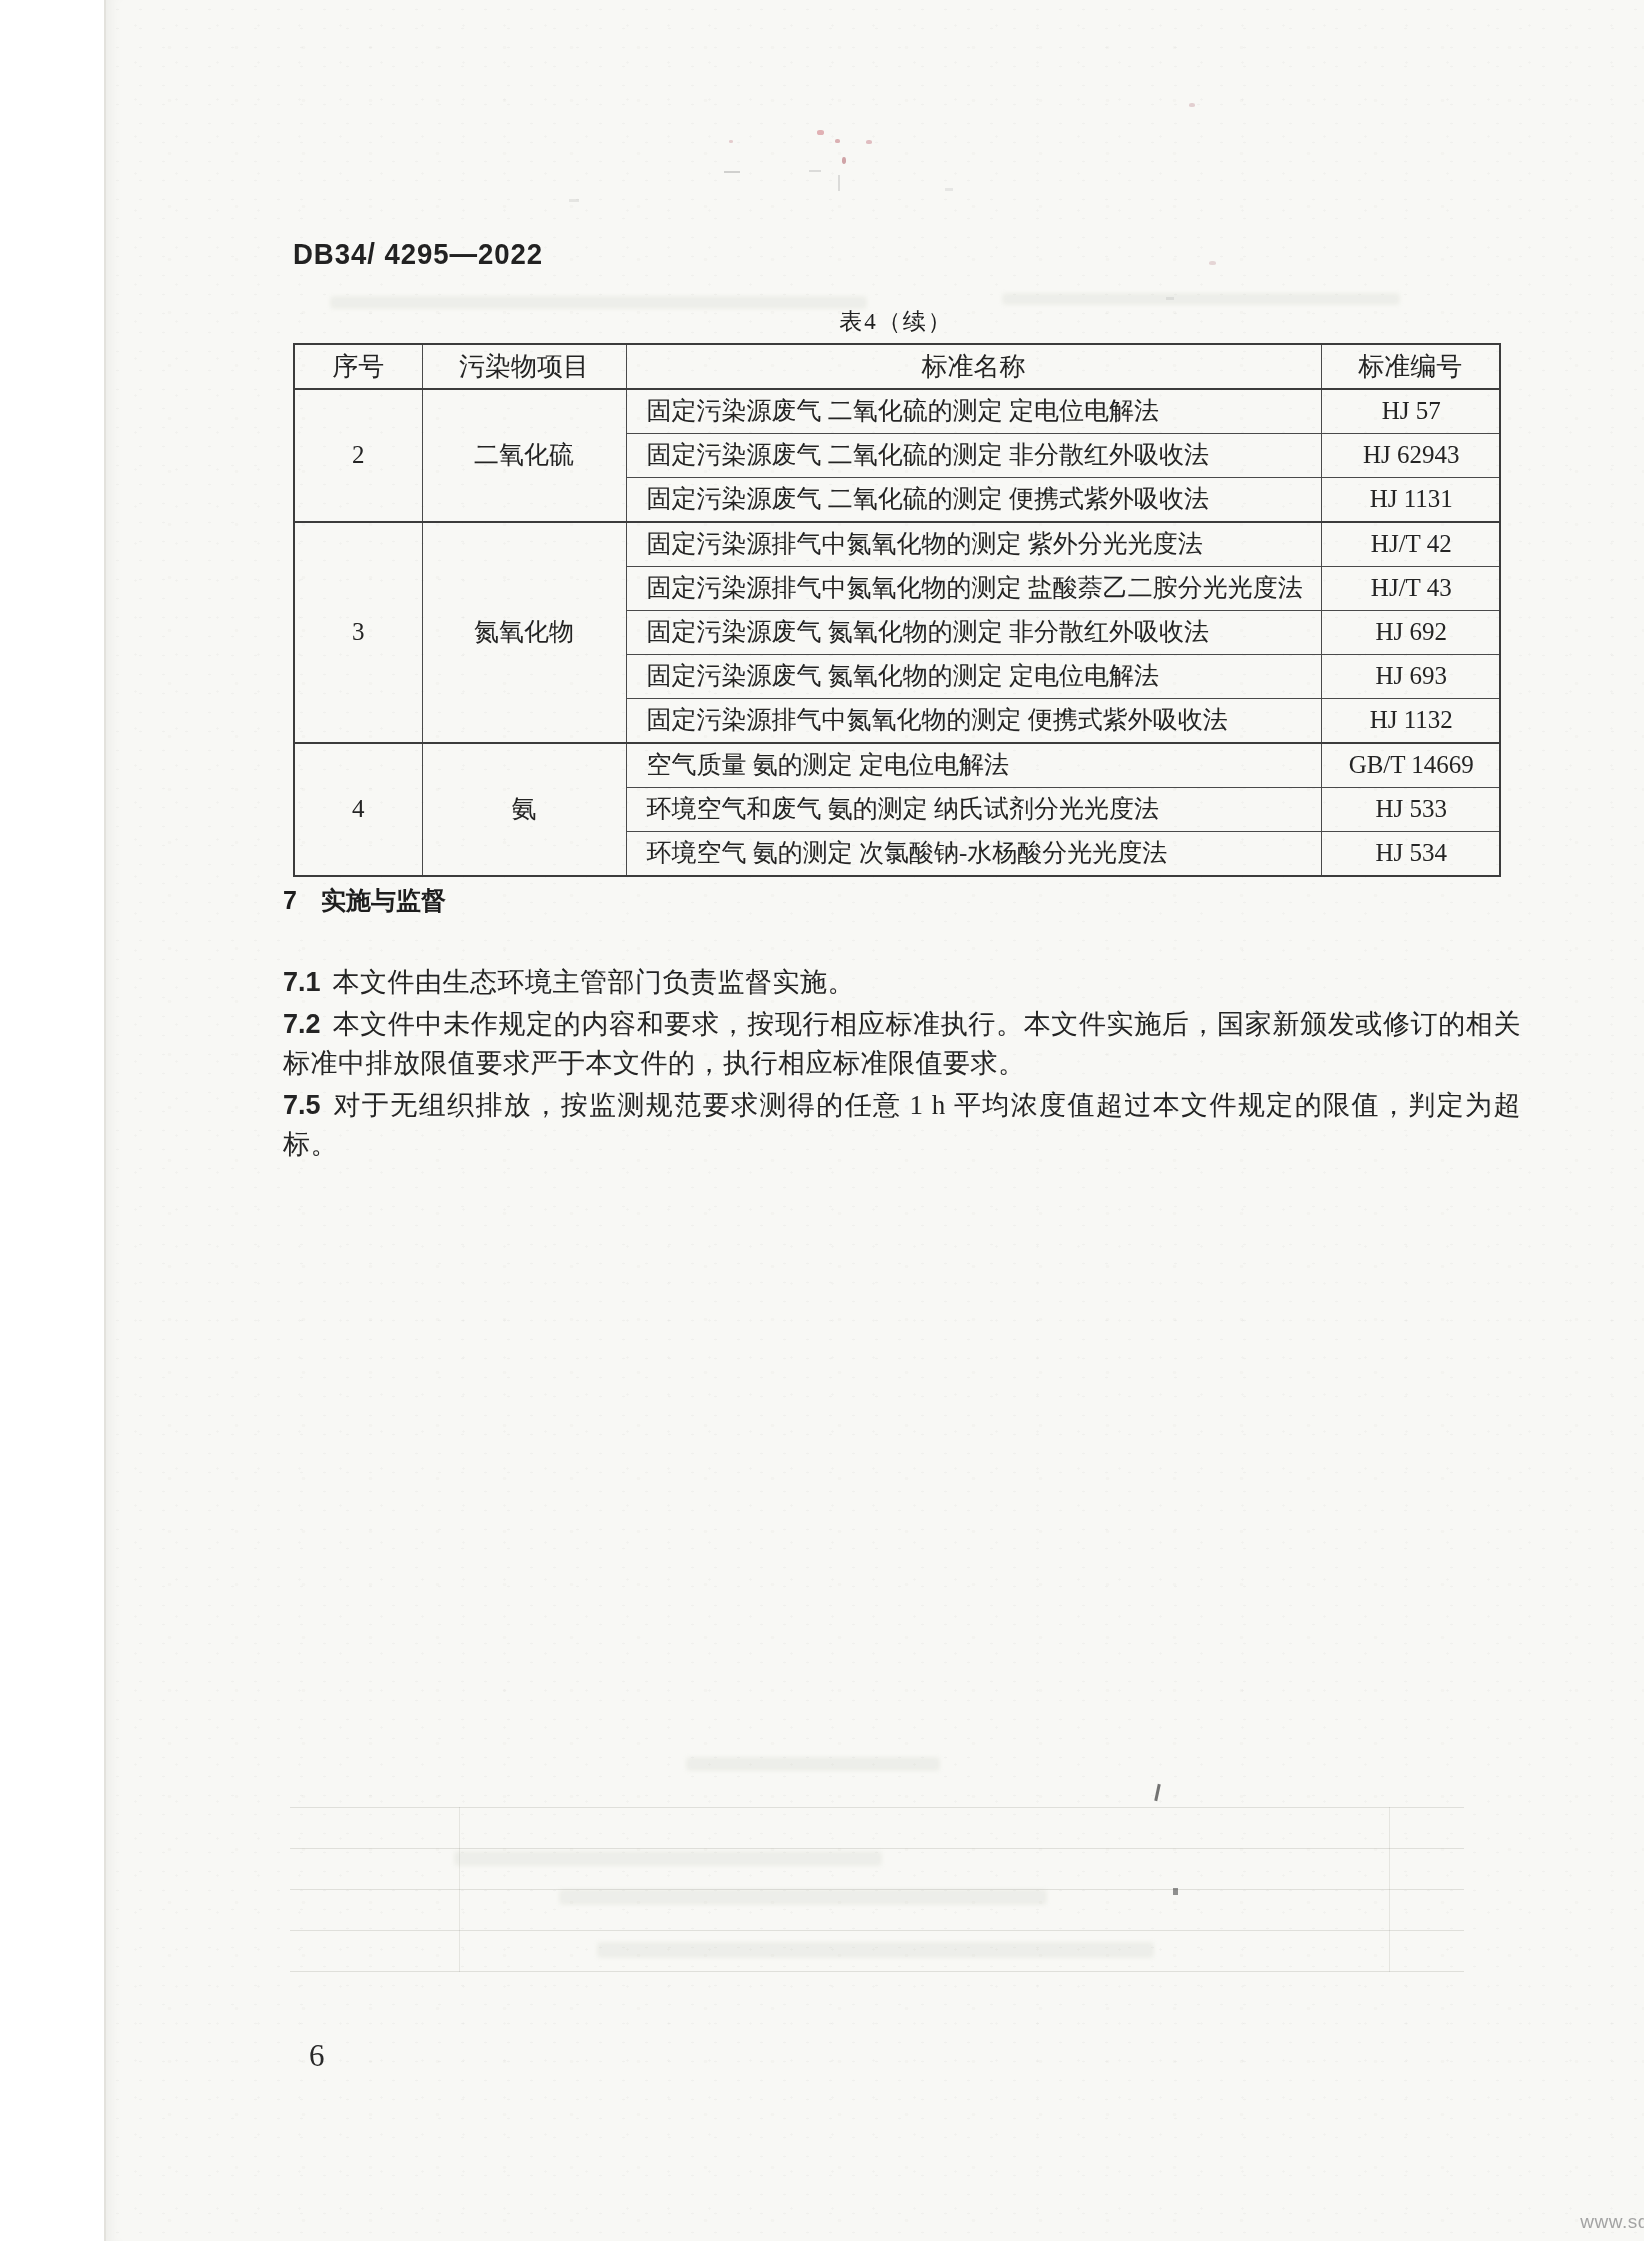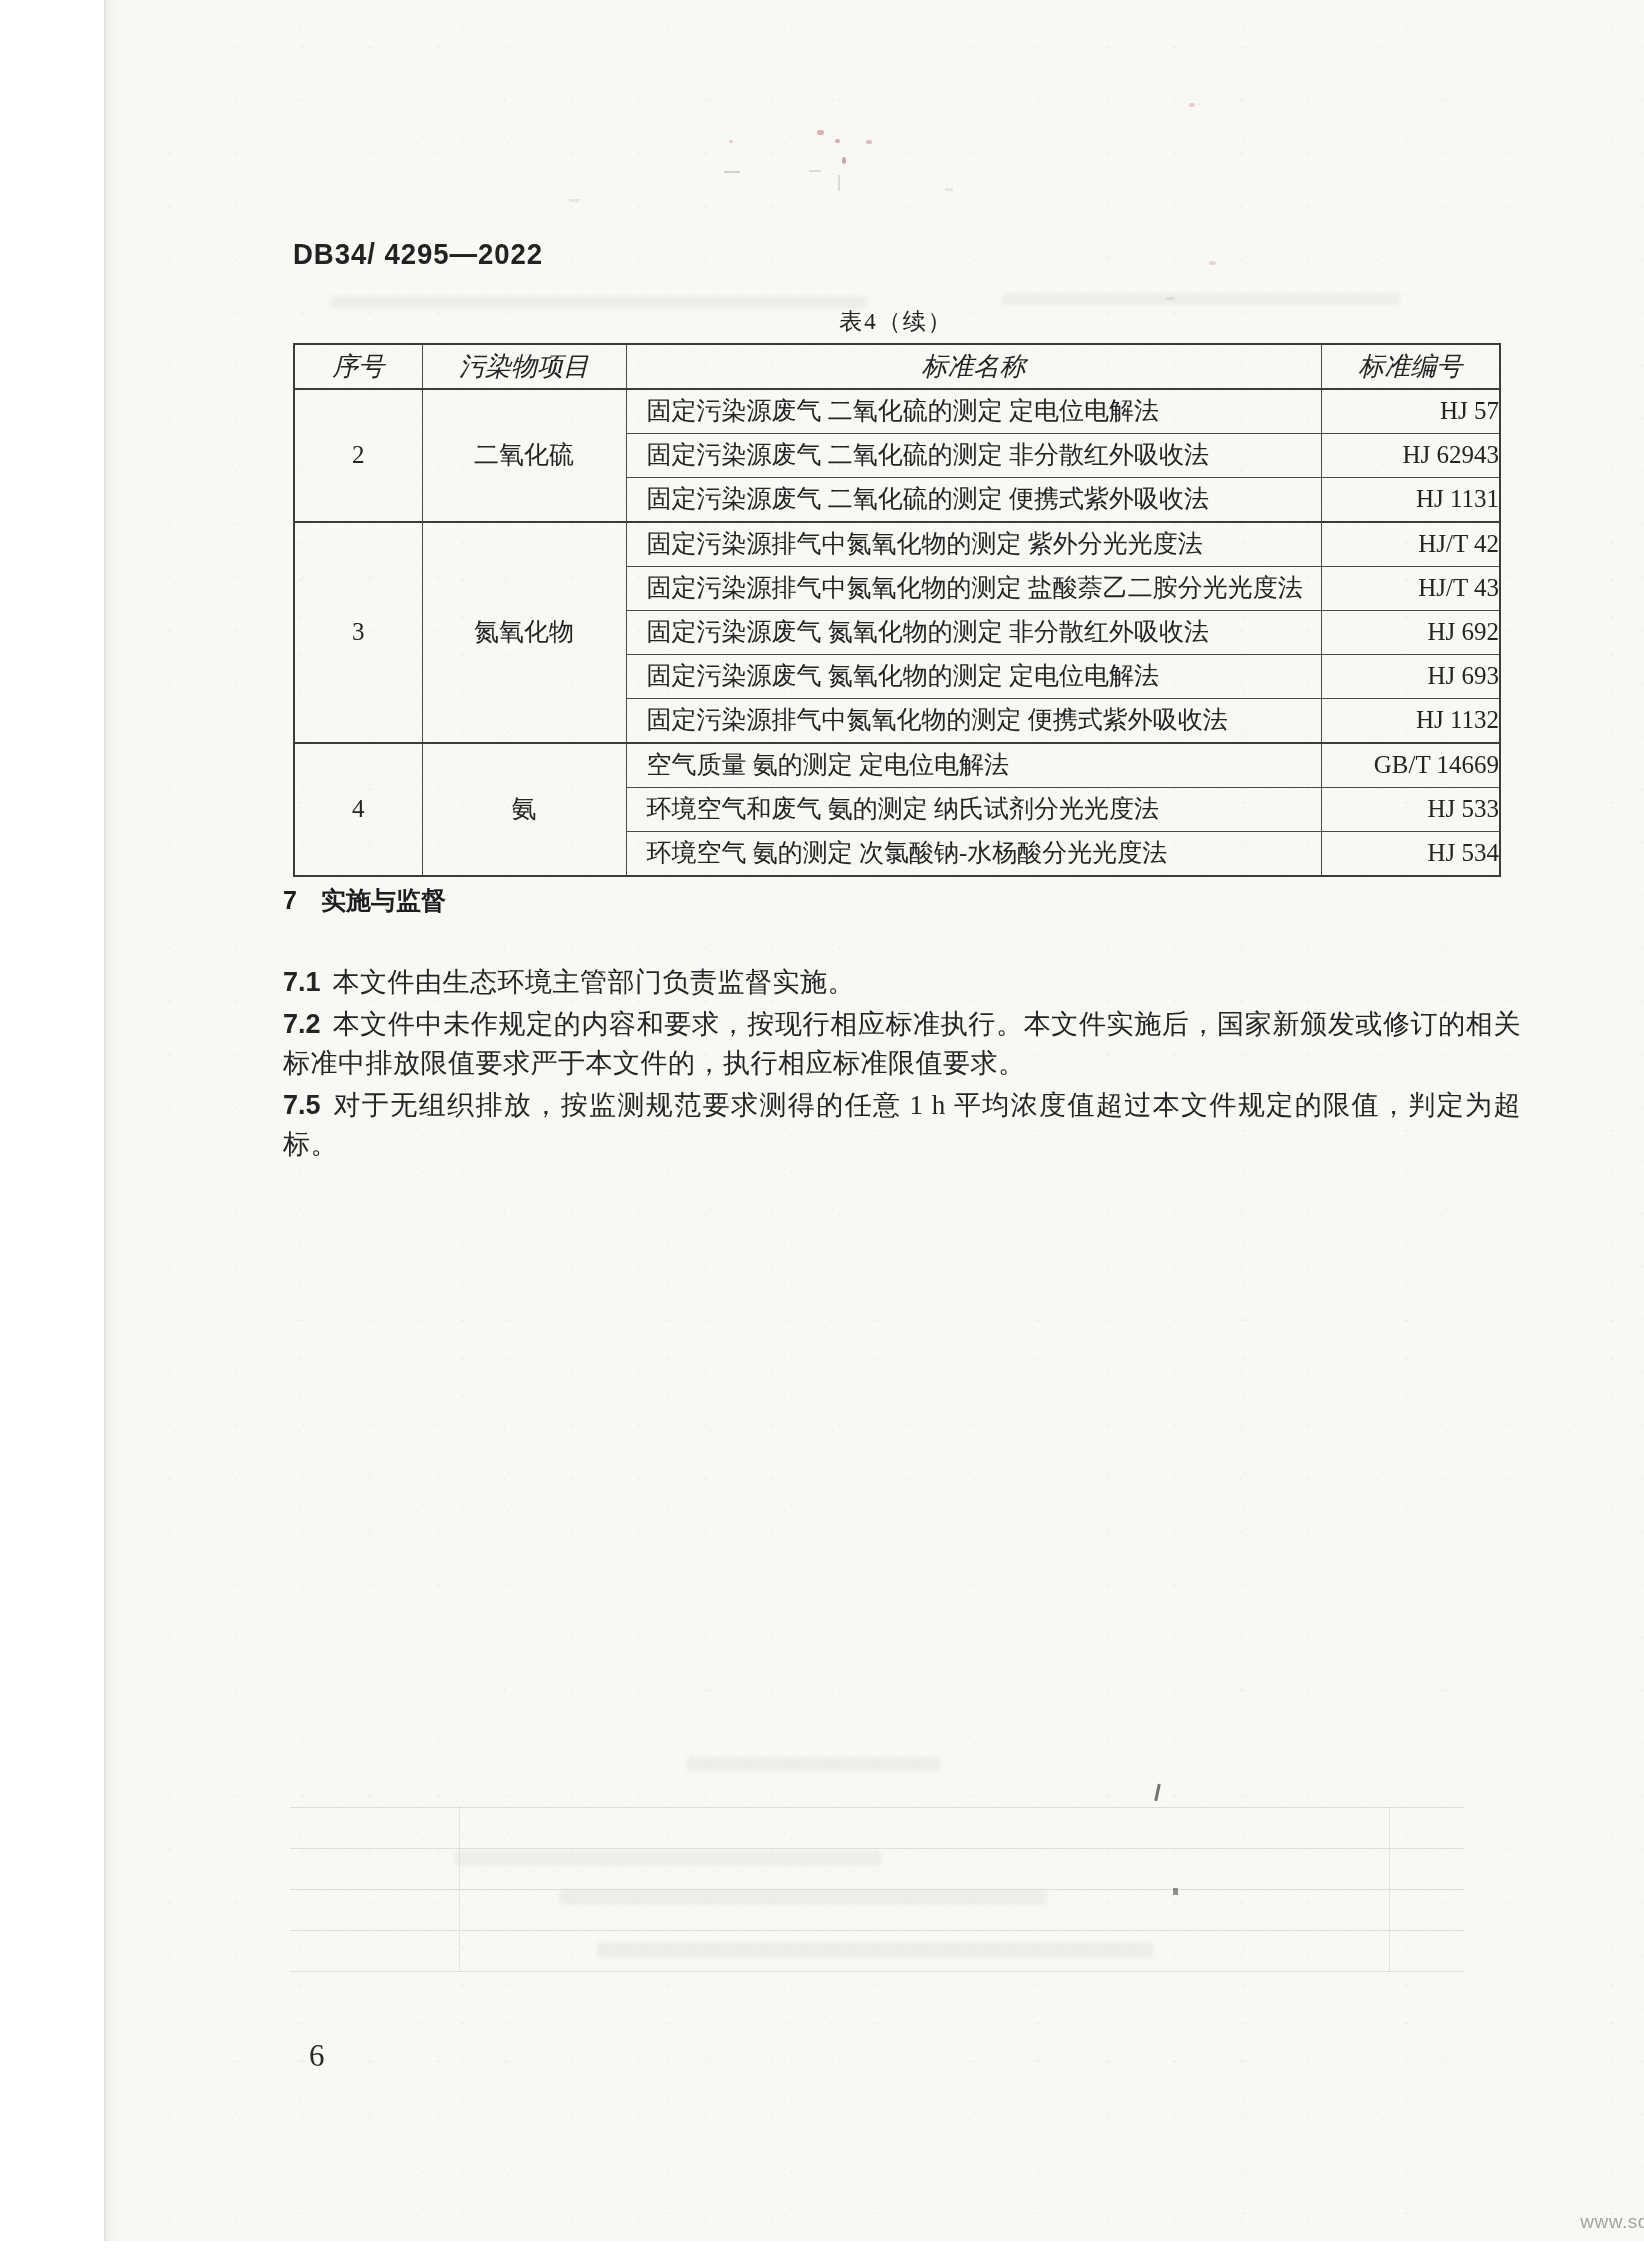--- a/index.html
+++ b/index.html
@@ -40,24 +40,24 @@
   table.std col.c-seq{width:128px;}
   table.std col.c-pol{width:204px;}
   table.std col.c-name{width:695px;}
   table.std col.c-code{width:179px;}
   table.std th,table.std td{
     border:1.5px solid #4a4a4a;
     height:43px;padding:0;font-weight:normal;
     vertical-align:middle;line-height:1.15;
   }
   table.std{border:2.5px solid #3c3c3c;}
-  table.std thead th{border-bottom:2.5px solid #3c3c3c;text-align:center;font-size:26px;font-style:italic;}
+  table.std thead th{border-bottom:2.5px solid #3c3c3c;text-align:center;font-size:26px;}
   table.std td.seq,table.std td.pol{text-align:center;}
   table.std td.name{text-align:left;padding-left:20px;}
-  table.std td.code{text-align:right;padding-left:2px;white-space:nowrap;}
+  table.std td.code{text-align:center;padding-left:2px;white-space:nowrap;}
   table.std tr.group-start td{border-top:2.5px solid #3c3c3c;}
   .section-heading{
     position:absolute;left:177px;top:884px;
     font-family:"Liberation Sans","DejaVu Sans",sans-serif;
     font-weight:bold;font-size:25px;color:#1e1e1e;white-space:nowrap;
   }
   .section-heading .sec-num{margin-right:24px;}
   .clauses{
     position:absolute;left:177px;top:963px;width:1238px;
     font-size:27px;line-height:39px;text-align:justify;

